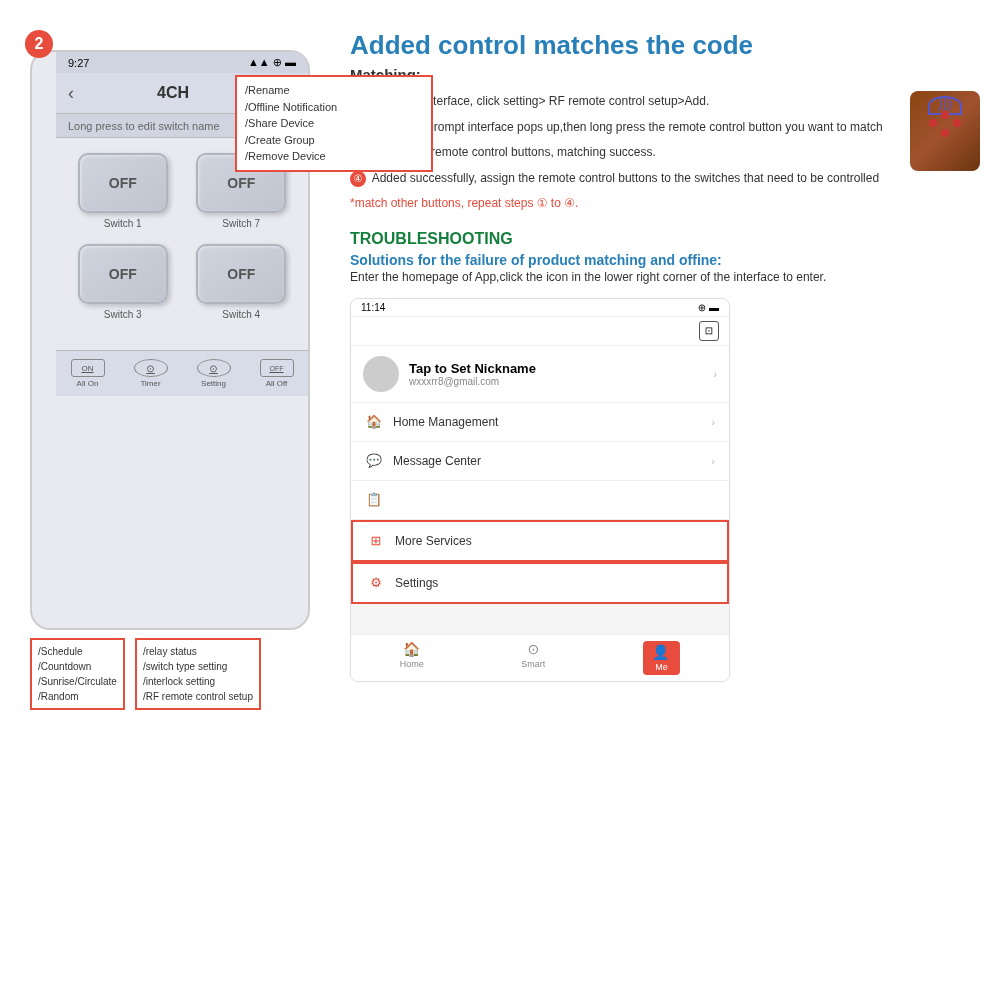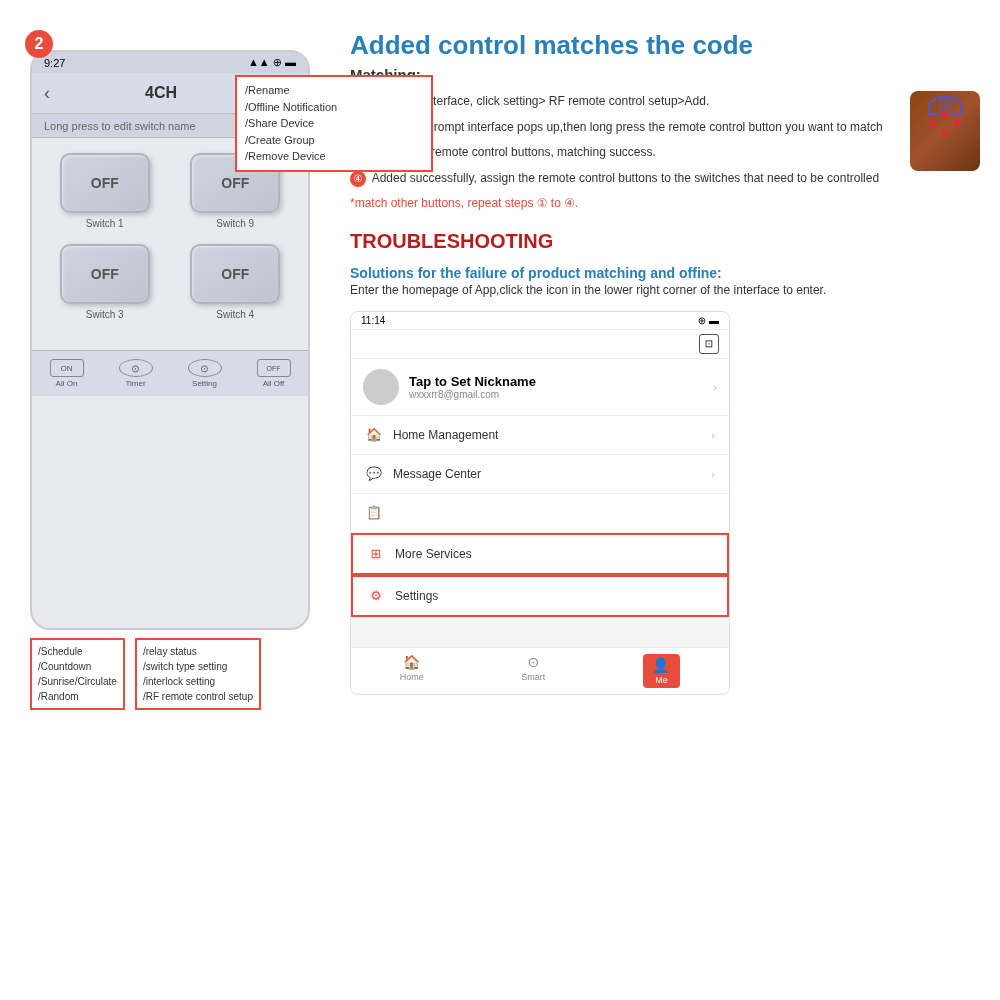--- a/index.html
+++ b/index.html
@@ -47,20 +47,21 @@
 
     .phone-mockup {
       width: 280px;
       min-height: 580px;
       background: #e8eaf0;
       border-radius: 20px;
       border: 2px solid #ccc;
       overflow: hidden;
       position: relative;
       margin-left: 10px;
+      padding-left: 24px;
     }
 
     .phone-status-bar {
       background: #d0d4e0;
       display: flex;
       justify-content: space-between;
       align-items: center;
       padding: 4px 12px;
       font-size: 11px;
     }
@@ -168,20 +169,21 @@
 
     .bottom-btn .btn-icon {
       width: 34px;
       height: 18px;
       border: 1px solid #888;
       border-radius: 50%;
       display: flex;
       align-items: center;
       justify-content: center;
       font-size: 10px;
+      text-decoration: underline;
     }
 
     
     .annotation-box {
       position: absolute;
       border: 2px solid #e74c3c;
       background: white;
       padding: 5px 8px;
       font-size: 11px;
       line-height: 1.5;
@@ -289,24 +291,24 @@
       left: 50%;
       transform: translateX(-50%);
       width: 8px;
       height: 8px;
       background: #cc3333;
       border-radius: 50%;
       box-shadow: -12px 8px 0 #cc3333, 12px 8px 0 #cc3333, 0px 18px 0 #cc3333;
     }
 
     .troubleshooting-title {
-      font-size: 20px;
-      font-weight: bold;
-      color: #b91c1c;
-      margin-bottom: 12px;
+      font-size: 16px;
+      font-weight: bold;
+      color: #15803d;
+      margin-bottom: 4px;
     }
 
     .troubleshooting-subtitle {
       font-size: 14px;
       font-weight: bold;
       color: #2980b9;
     }
 
     .troubleshooting-desc {
       font-size: 12px;
@@ -489,21 +491,21 @@
             <div class="switch-item">
               <div class="switch-btn">
                 <span>OFF</span>
               </div>
               <span class="switch-label">Switch 1</span>
             </div>
             <div class="switch-item">
               <div class="switch-btn">
                 <span>OFF</span>
               </div>
-              <span class="switch-label">Switch 9</span>
+              <span class="switch-label">Switch 7</span>
             </div>
           </div>
 
         </div>
 
         <div class="switches-grid" style="margin-top:10px;">
           <div class="switch-item">
             <div class="switch-btn">
               <span>OFF</span>
             </div>

